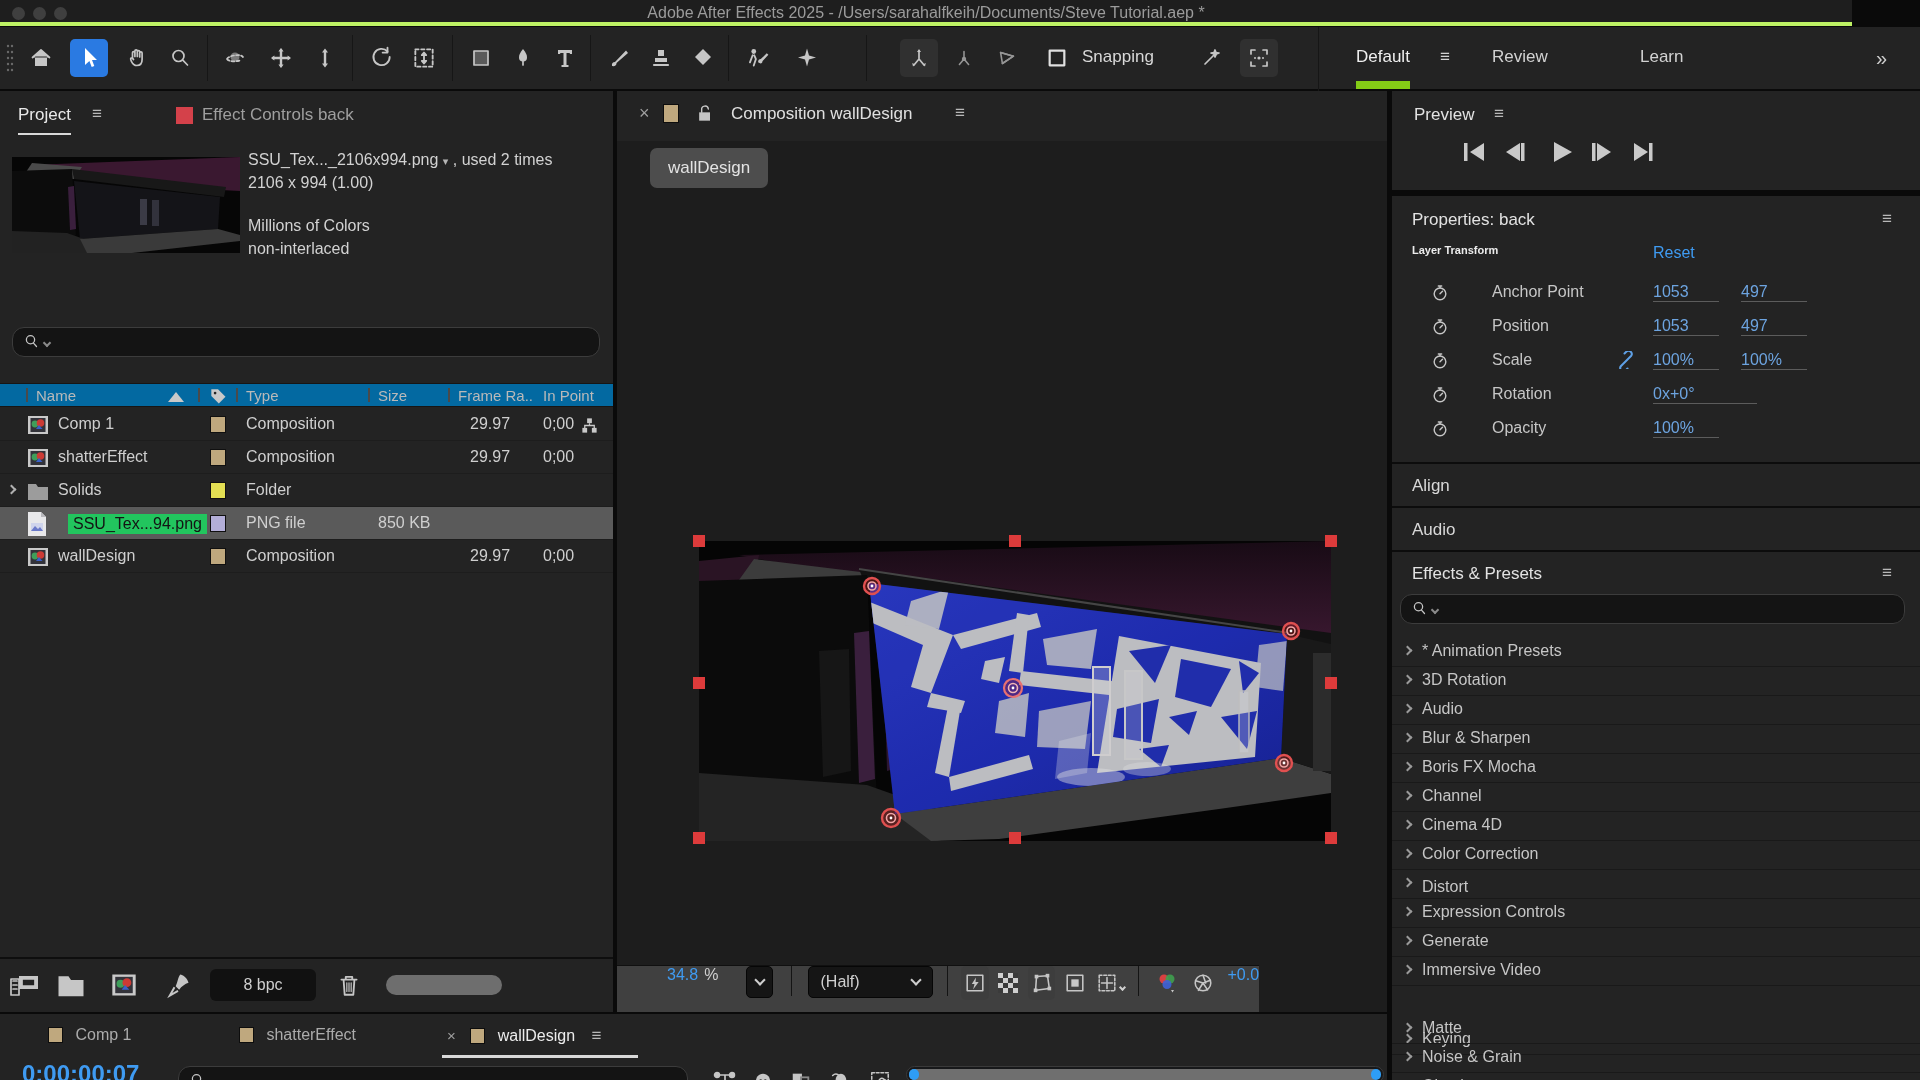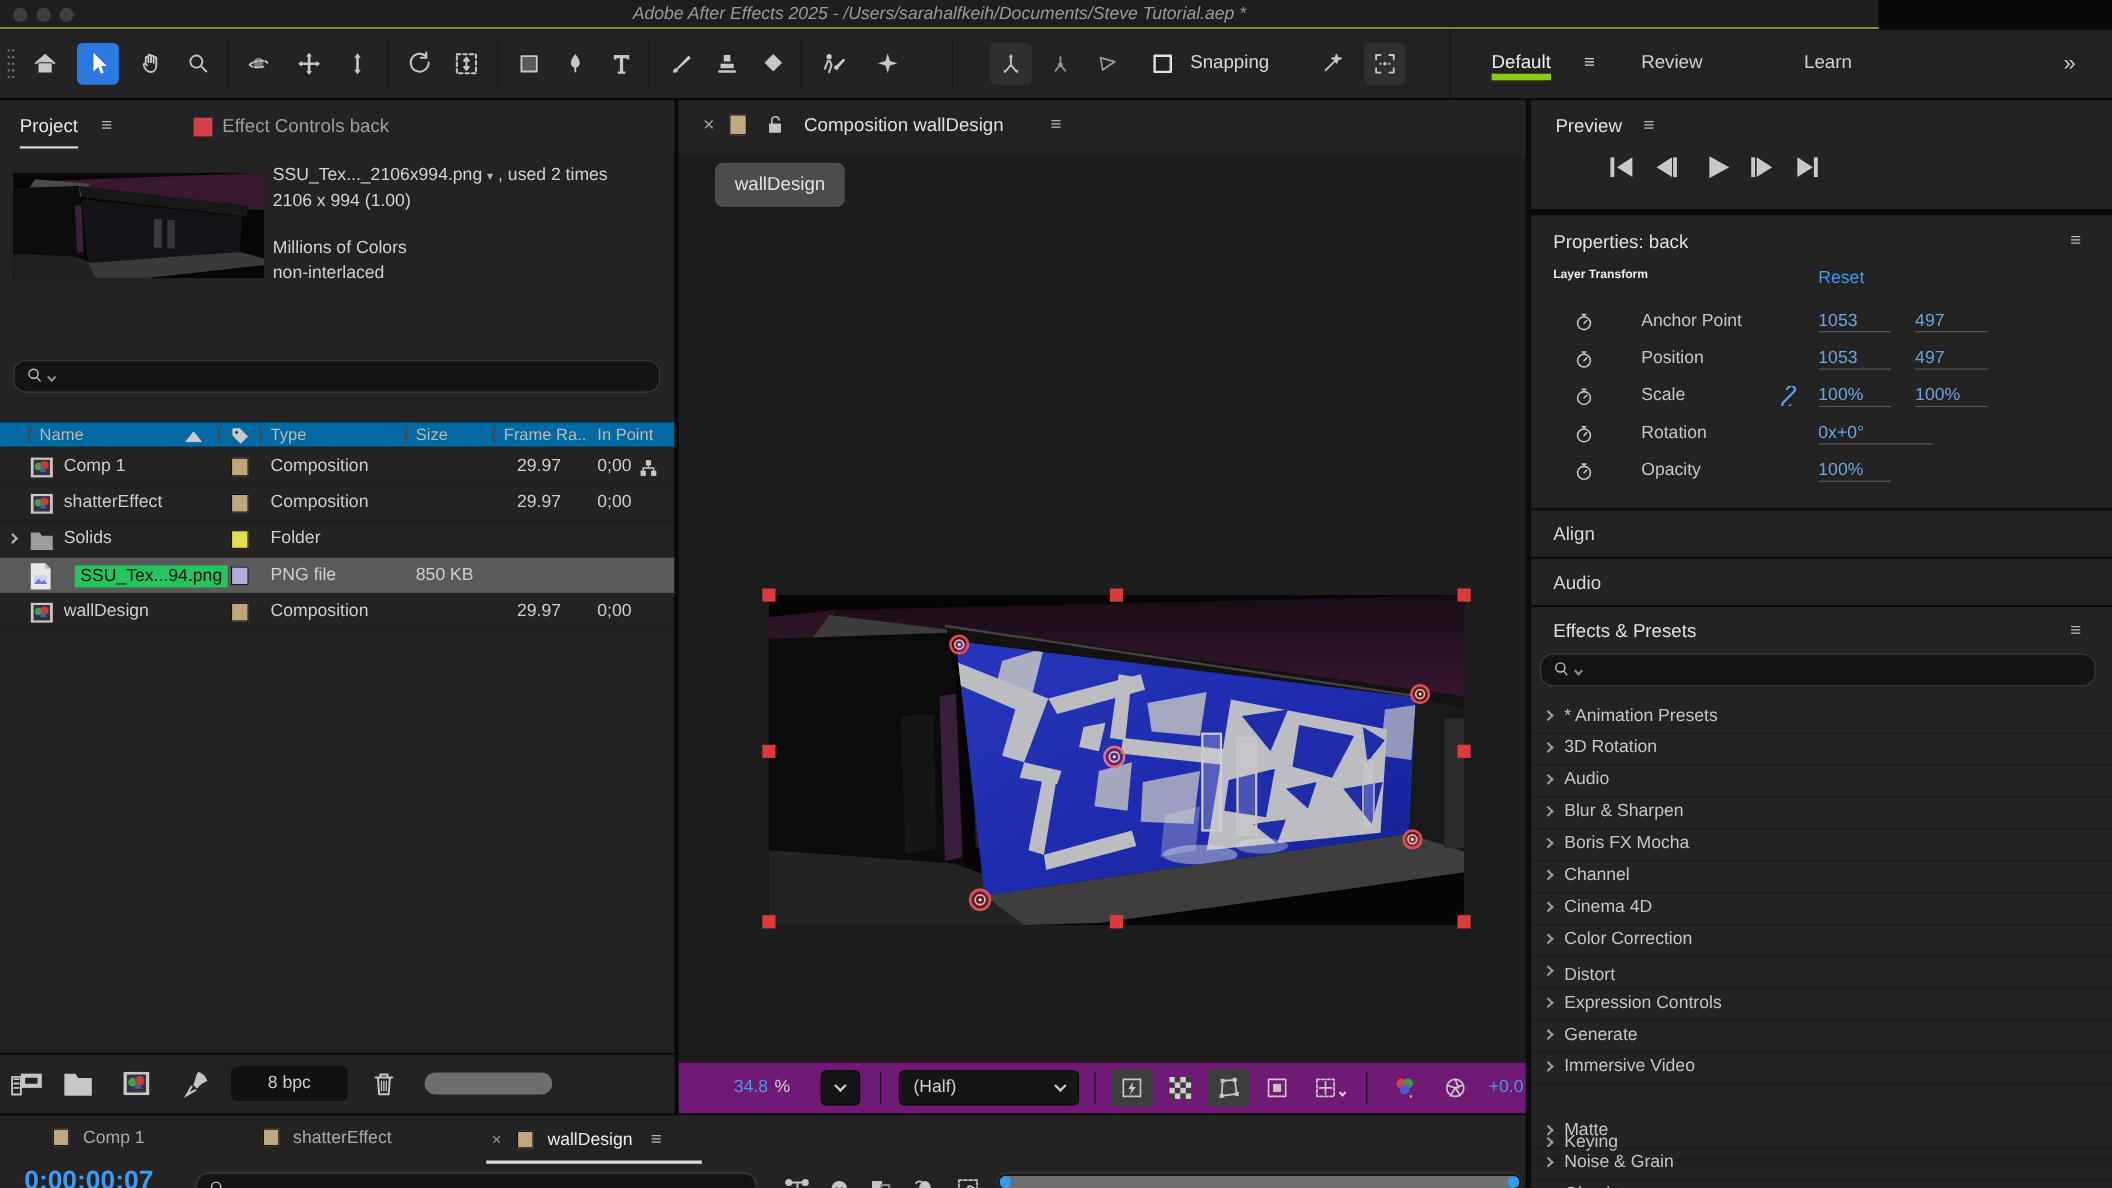--- a/index.html
+++ b/index.html
@@ -6,21 +6,21 @@
   html,body { width:1920px; height:1080px; overflow:hidden; background:#0a0a0a;
     font-family:"Liberation Sans", sans-serif; color:#c9c9c9; }
   .abs { position:absolute; }
   .panel { position:absolute; background:#232323; }
   .txt { white-space:nowrap; }
   .hamb { color:#b8b8b8; font-size:17px; letter-spacing:-1px; }
   .chev-r { display:inline-block; width:7px; height:7px; border-right:2px solid #b0b0b0; border-bottom:2px solid #b0b0b0; transform:rotate(-45deg); }
   .chev-d { display:inline-block; width:8px; height:8px; border-right:2px solid #cfcfcf; border-bottom:2px solid #cfcfcf; transform:rotate(45deg); margin-top:-4px; }
   svg.ic { stroke:#c6c6c6; fill:none; stroke-width:1.7; stroke-linecap:round; stroke-linejoin:round; }
   
-  #titlebar { position:absolute; left:0; top:0; width:1708px; height:26px; background:#1e1e1e; border-bottom:1px solid #bef264;font-style:italic;}
+  #titlebar { position:absolute; left:0; top:0; width:1852px; height:26px; background:#1e1e1e; border-bottom:4px solid #bef264;}
   .tl-dot { position:absolute; top:7px; width:13px; height:13px; border-radius:50%; background:#3f3f3f; }
   #title-text { position:absolute; width:100%; text-align:center; top:4px; font-size:16px; color:#9b9b9b; }
   
   #toolbar { position:absolute; left:0; top:27px; width:1920px; height:64px; background:#232323; border-bottom:2px solid #0a0a0a; }
   .tool { position:absolute; top:12px; width:38px; height:38px; border-radius:5px; display:flex; align-items:center; justify-content:center; }
   .tool.active { background:#2a7ae2; }
   .tool.subtle { background:#303030; }
   .tsep { position:absolute; top:8px; width:1px; height:46px; background:#161616; }
   .ws-label { position:absolute; top:20px; font-size:17px; color:#d2d2d2; }
   
@@ -31,21 +31,21 @@
   .hdr-row { position:absolute; left:0; width:613px; height:24px; background:#0369a1; border-top:1px solid #161616; border-bottom:1px solid #161616; font-size:15px; color:#b9b9b9; }
   .prow { position:absolute; left:0; width:613px; height:33px; border-bottom:1px solid #1d1d1d; font-size:16px; color:#cfcfcf; }
   .prow .cell { position:absolute; top:7px; }
   .label-sq { position:absolute; top:8px; width:16px; height:17px; border:1px solid #101010; }
   .col-mark { position:absolute; top:4px; width:2px; height:14px; background:#4a4a4a; }
   #footerbar { position:absolute; left:0; top:866px; width:613px; height:55px; background:#232323; border-top:2px solid #0e0e0e; }
   
   #viewer-panel { left:617px; top:91px; width:770px; height:921px; background:#1d1d1d; }
   #viewer-head { position:absolute; left:0; top:0; width:770px; height:50px; background:#232323; }
   #comp-pill { position:absolute; left:33px; top:57px; height:40px; padding:0 18px; background:#4d4d4d; border-radius:7px; color:#e3e3e3; font-size:17px; line-height:40px; }
-  #viewer-foot { position:absolute; left:0; bottom:0; width:770px; height:47px; background:#701a75; border-top:1px solid #101010; display:flex; align-items:center; }
+  #viewer-foot { position:absolute; left:0; bottom:0; width:642px; height:47px; background:#404040; border-top:1px solid #101010; display:flex; }
   .vf-btn { display:flex; align-items:center; justify-content:center; height:34px; border-radius:5px; }
   .vf-active { background:#3d3d3d; }
   .ddown { background:#151515; border:1px solid #060606; border-radius:5px; height:32px; display:flex; align-items:center; color:#d0d0d0; font-size:16px; }
   
   #timeline { position:absolute; left:0; top:1014px; width:1387px; height:66px; background:#232323; }
   .tl-tab { position:absolute; top:12px; font-size:16px; color:#ababab; }
   .tan-sq { display:inline-block; width:15px; height:16px; background:#bfa87e; border:1px solid #0d0d0d; vertical-align:-3px; }
   #tl-search { position:absolute; left:178px; top:52px; width:510px; height:30px; background:#141414; border:1px solid #3c3c3c; border-radius:12px; display:flex; align-items:center; padding-left:10px; }
   
   #preview-panel { left:1392px; top:91px; width:528px; height:99px; }
@@ -217,21 +217,21 @@
   <div class="tool subtle" style="left:1240px">
     <svg class="ic" width="24" height="24" viewBox="0 0 24 24">
         <path d="M4 8V4h4M16 4h4v4M20 16v4h-4M8 20H4v-4"></path>
         <circle cx="12" cy="12" r="1.6" fill="#c6c6c6" stroke="none"></circle>
         <circle cx="8" cy="12" r="1" fill="#c6c6c6" stroke="none"></circle>
         <circle cx="16" cy="12" r="1" fill="#c6c6c6" stroke="none"></circle>
       </svg>
   </div>
   <div class="tsep" style="left:1318px;height:64px;top:0"></div>
 
-  <span class="ws-label txt" style="left:1356px;color:#efefef;border-bottom:6px solid #84cc16;">Default</span>
+  <span class="ws-label txt" style="left:1356px;color:#efefef;border-bottom:8px solid #84cc16;padding-bottom:14px">Default</span>
   <span class="ws-label hamb" style="left:1440px">≡</span>
   <span class="ws-label txt" style="left:1492px">Review</span>
   <span class="ws-label txt" style="left:1640px">Learn</span>
   <span class="ws-label txt" style="left:1876px;font-size:20px;color:#cfcfcf">»</span>
 </div>
 
 <div id="project-panel" class="panel">
   <span class="abs tab-active txt" style="left:18px;top:14px">Project</span>
   <span class="abs hamb" style="left:92px;top:13px">≡</span>
   <span class="abs" style="left:176px;top:16px;width:17px;height:17px;background:#d4414a"></span>

